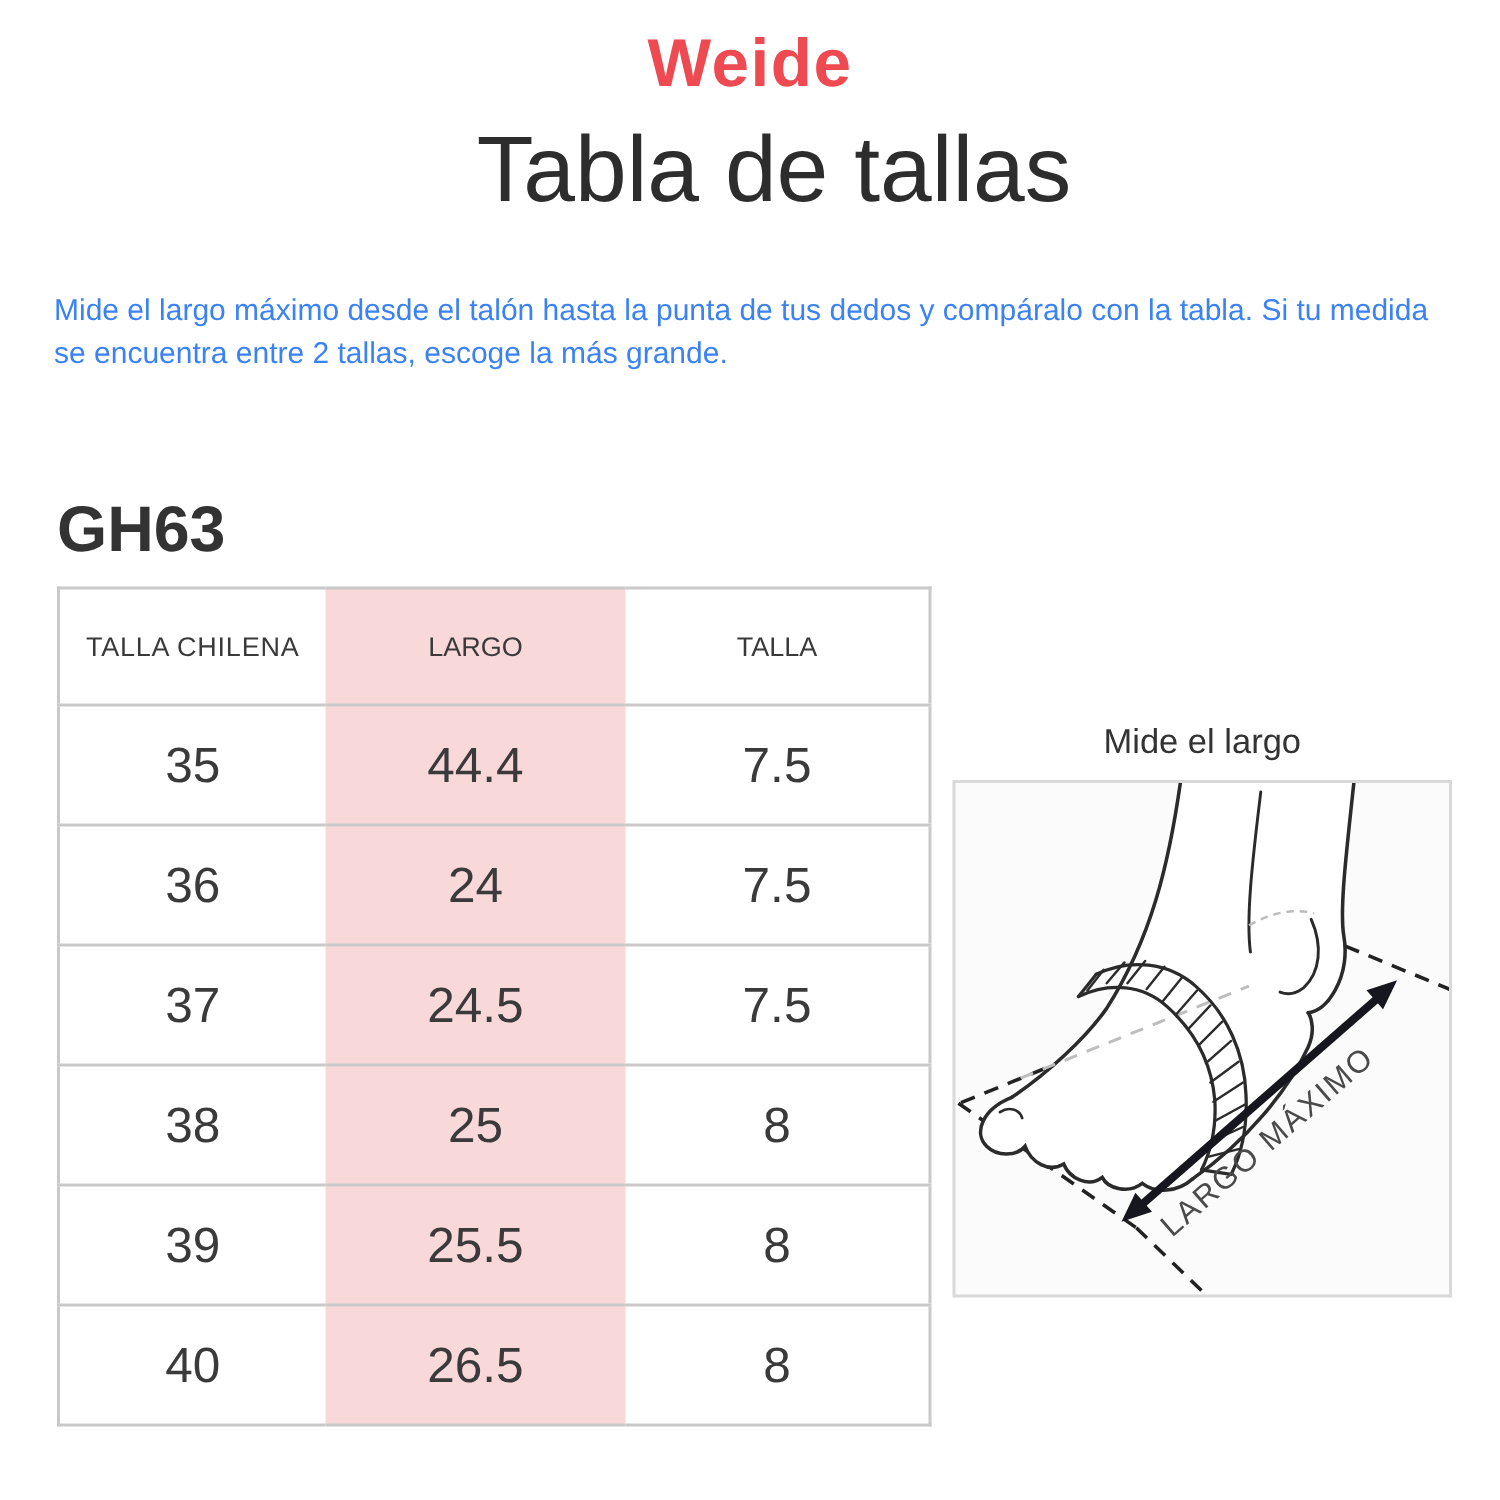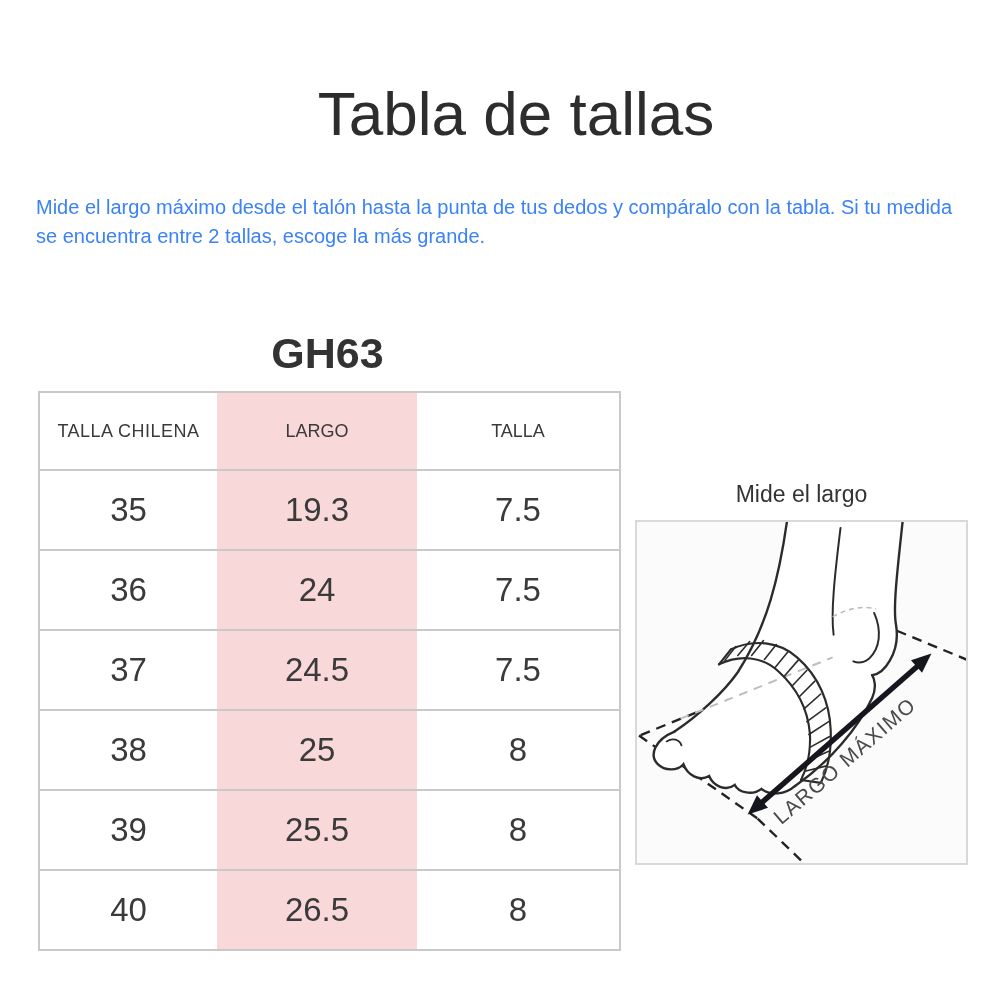--- a/index.html
+++ b/index.html
@@ -35,21 +35,20 @@
     width: 934px;
     font-size: 20px;
     line-height: 29px;
     color: #3b82f6;
   }
   .para-1 { top: 173px; }
   .para-2 { top: 257px; }
   .model-title {
     position: absolute;
     top: 329px; left: 38px; width: 579px;
-    text-align: center;
     font-size: 43px;
     font-weight: bold;
     color: #333333;
   }
   .size-table-wrap {
     position: absolute;
     top: 391px; left: 38px;
   }
   table.size-table {
     border-collapse: collapse;
@@ -91,40 +90,41 @@
   .illus-box svg { display: block; }
   svg text {
     font-family: "Liberation Sans", sans-serif;
   }
 </style>
 </head>
 <body>
 
 <div class="page">
 
+  <div class="logo">Weide</div>
 
   <div class="main-title">Tabla de tallas</div>
 
   <p class="para para-1">Mide el largo máximo desde el talón hasta la punta de tus dedos y compáralo con la tabla. Si tu medida se encuentra entre 2 tallas, escoge la más grande.</p>
 
   <div class="model-title">GH63</div>
 
   <div class="size-table-wrap">
     <table class="size-table">
       <thead>
         <tr>
           <th class="col-talla hdr-small">TALLA CHILENA</th>
           <th class="col-largo hdr-big pink">LARGO</th>
           <th class="col-ancho hdr-big">TALLA</th>
         </tr>
       </thead>
       <tbody>
         <tr>
           <td class="cell-num">35</td>
-          <td class="cell-num pink">19.3</td>
+          <td class="cell-num pink">44.4</td>
           <td class="cell-num">7.5</td>
         </tr>
         <tr>
           <td class="cell-num">36</td>
           <td class="cell-num pink">24</td>
           <td class="cell-num">7.5</td>
         </tr>
         <tr>
           <td class="cell-num">37</td>
           <td class="cell-num pink">24.5</td>

